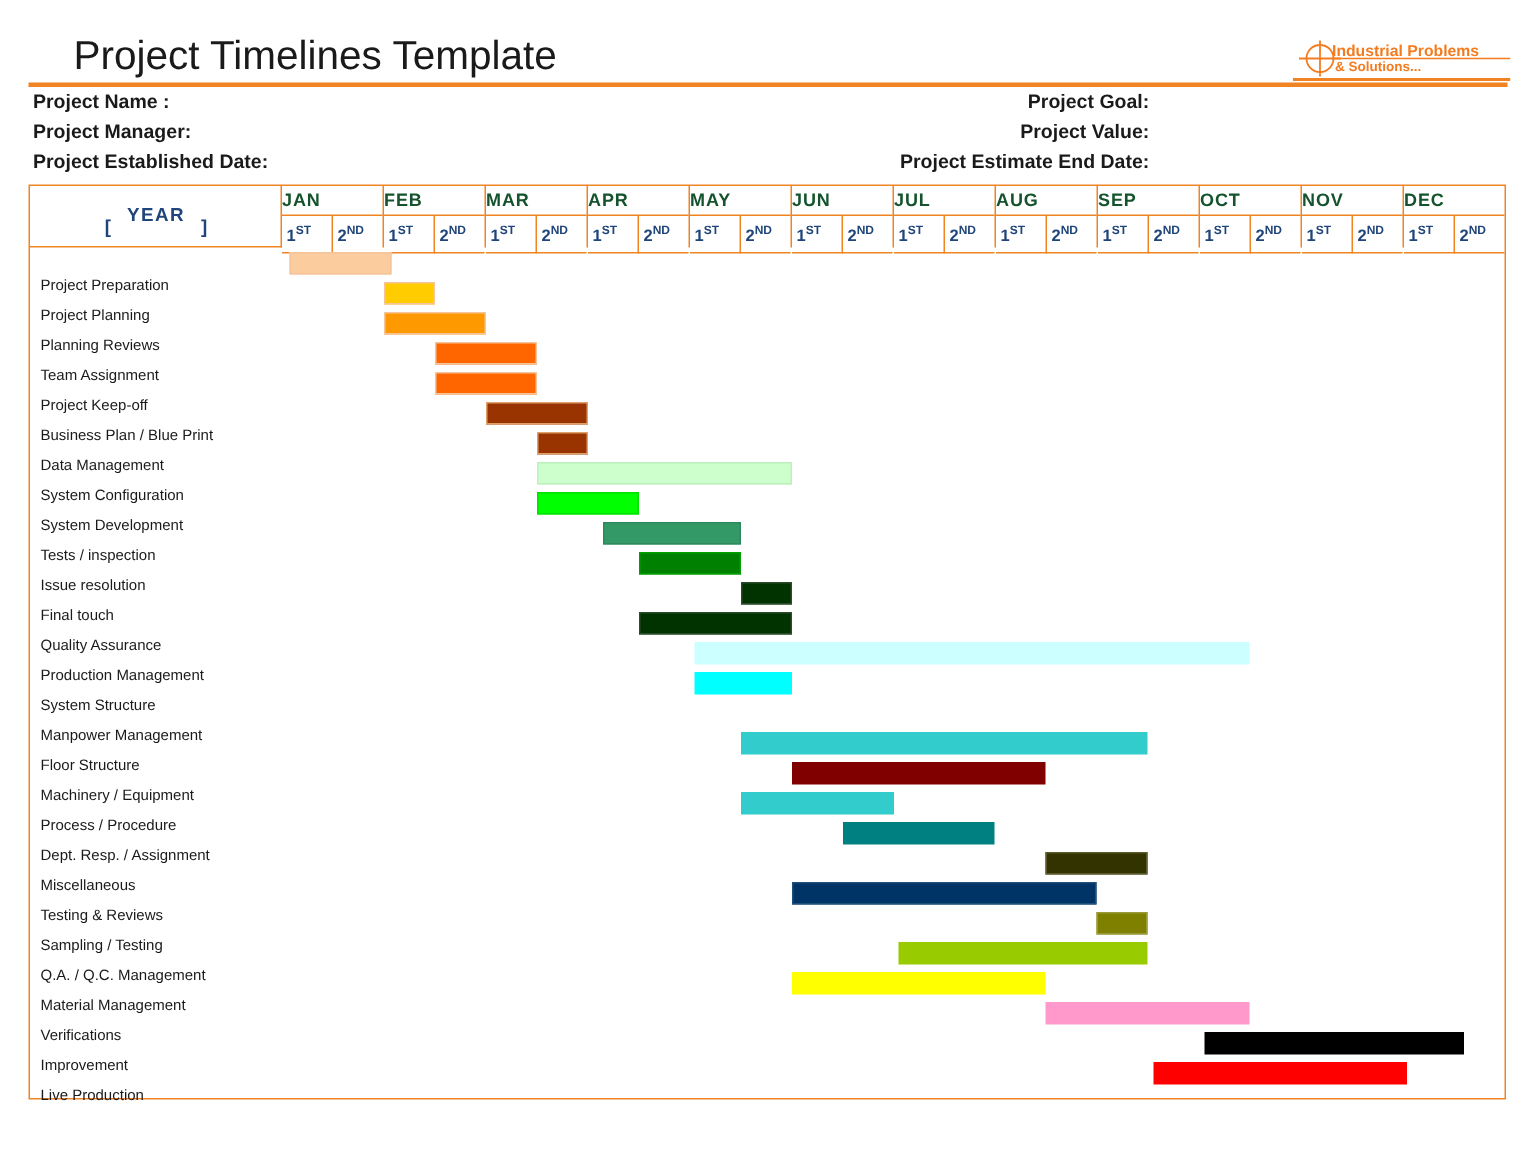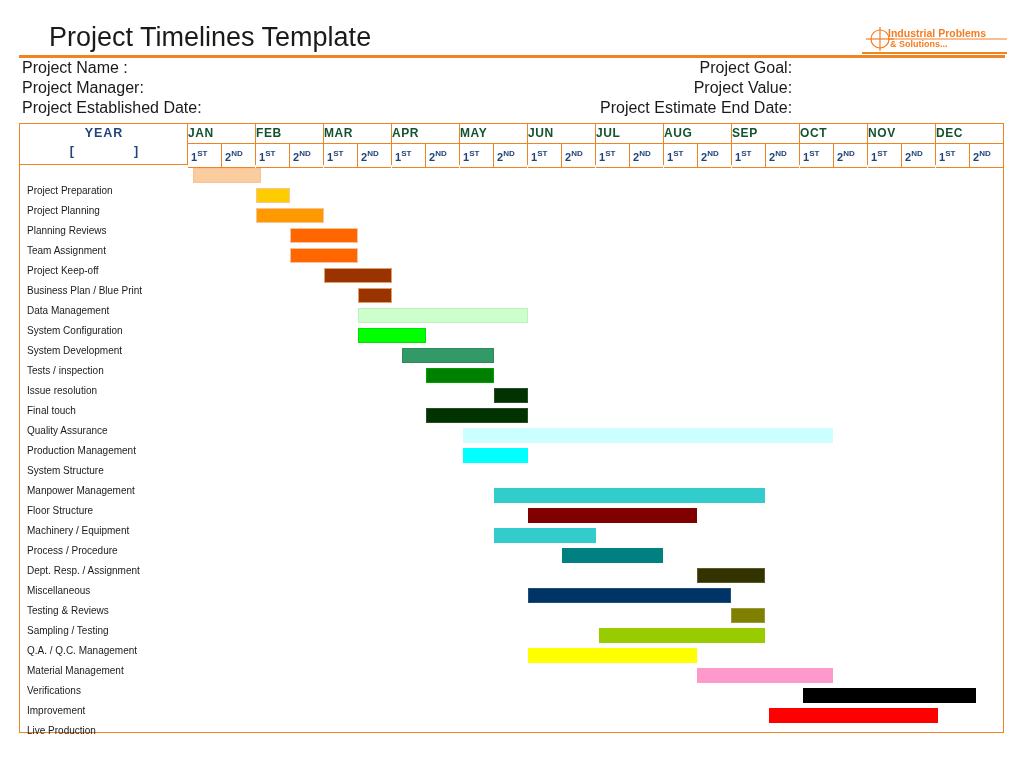--- a/index.html
+++ b/index.html
@@ -16,21 +16,21 @@
   .title{
     position:absolute;left:21px;top:22px;
     font-size:27px;font-weight:400;color:#1a1a1a;
     letter-spacing:0px;white-space:nowrap;margin-left:28px;
   }
   .title-rule{
     position:absolute;left:19px;top:55px;width:986px;height:3px;
     background:#F08423;
   }
   .meta{
-    position:absolute;font-size:16px;font-weight:normal;color:#1a1a1a;
+    position:absolute;font-size:13px;font-weight:bold;color:#1a1a1a;
     line-height:20px;white-space:nowrap;
   }
   .meta.left{left:22px;top:58px;}
   .meta.right{left:600px;top:58px;text-align:right;}
   .meta div{height:20px;}
 
   
   .logo{position:absolute;left:862px;top:24px;width:145px;height:30px;}
   .logo svg{display:block;}
 
@@ -42,21 +42,21 @@
   
   .hdr{
     position:absolute;left:0;top:0;width:100%;height:41px;
   }
   .hdr-left{
     position:absolute;left:0;top:0;width:168px;height:41px;
     border-right:1.5px solid #F08423;border-bottom:1.5px solid #F08423;
     box-sizing:border-box;
   }
   .yearlbl{
-    position:absolute;left:0;top:2px;width:168px;text-align:center;
+    position:absolute;left:0;top:12px;width:168px;text-align:center;
     font-size:12.5px;font-weight:bold;color:#20457A;letter-spacing:1px;
   }
   .yearbox{
     position:absolute;left:0;top:20px;width:168px;text-align:center;
     font-size:12.5px;font-weight:bold;color:#20457A;
   }
   .yearbox span{display:inline-block;}
   .yearbox .bl{margin-right:60px;}
 
   .months{

